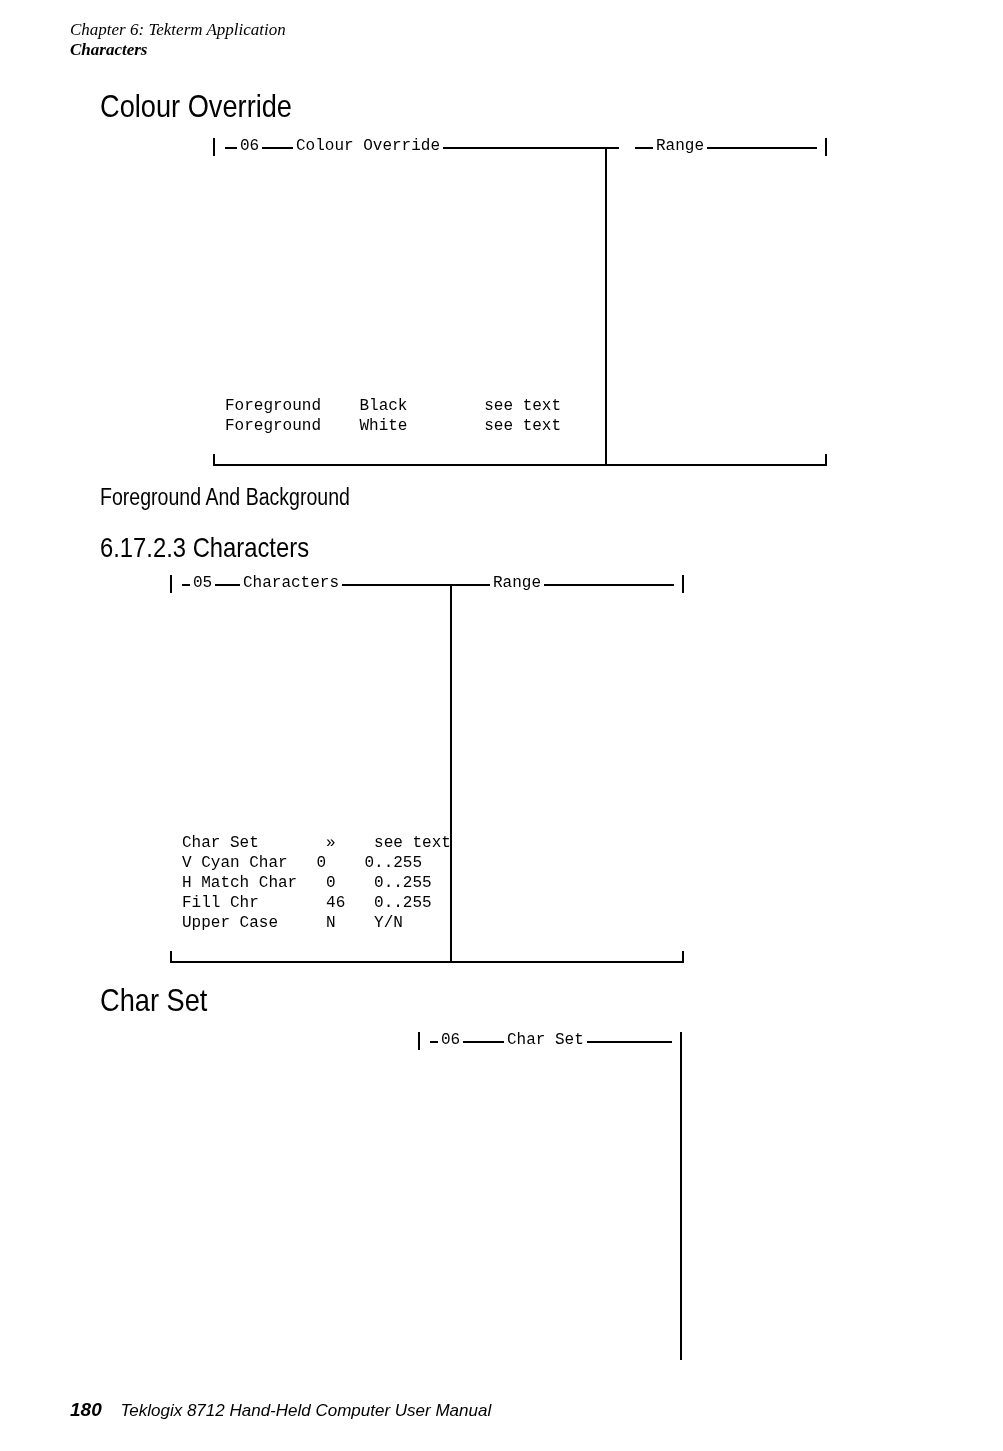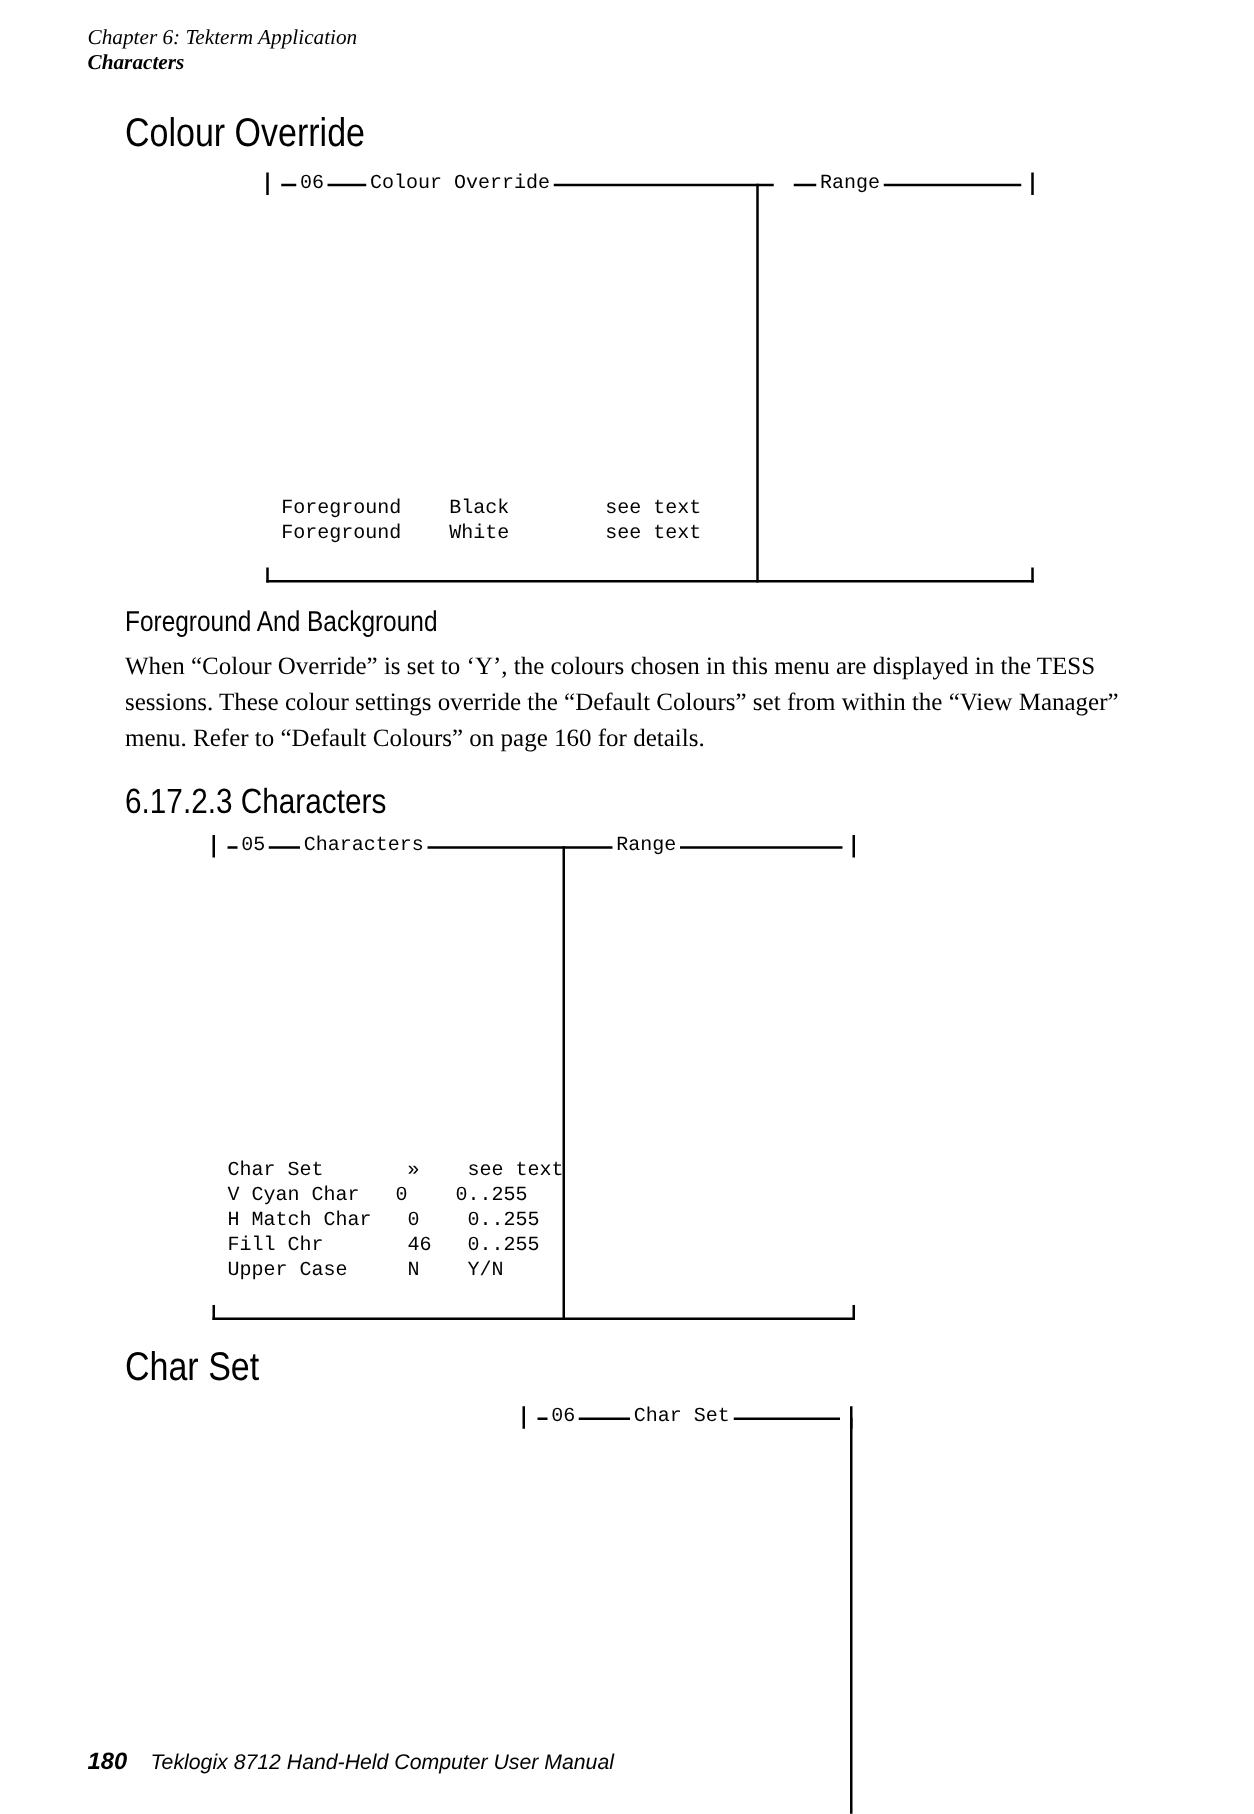--- a/index.html
+++ b/index.html
@@ -180,21 +180,20 @@
       <div class="vdivider" style="left:392px;"></div>
       <span class="top-label" style="left:24px;">06</span>
       <span class="top-label" style="left:80px;">Colour Override</span>
       <span class="top-label" style="left:440px;">Range</span>
 <span>Foreground</span>    <span>Black</span>        <span>see text</span>
 <span>Foreground</span>    <span>White</span>        <span>see text</span>
     </div>
   </div>
 
   <h2 class="sub">Foreground And Background</h2>
-  <p>When “Colour Override” is set to ‘Y’, the colours chosen in this menu are displayed in the TESS sessions. These colour settings override the “Default Colours” set from within the “View Manager” menu. Refer to “Default Colours” on page 160 for details.</p>
 
   <h2 class="numbered">6.17.2.3   Characters</h2>
 
   <div class="menu-box-wrap" style="justify-content:flex-start;">
     <div class="menu-box" style="width:490px; margin-left:70px;">
       <div class="border-top" style="left:12px;right:190px;"></div>
       <div class="border-top" style="left:360px;right:10px;"></div>
       <div class="border-bottom"></div>
       <div class="border-left-tick"></div>
       <div class="border-right-tick"></div>

